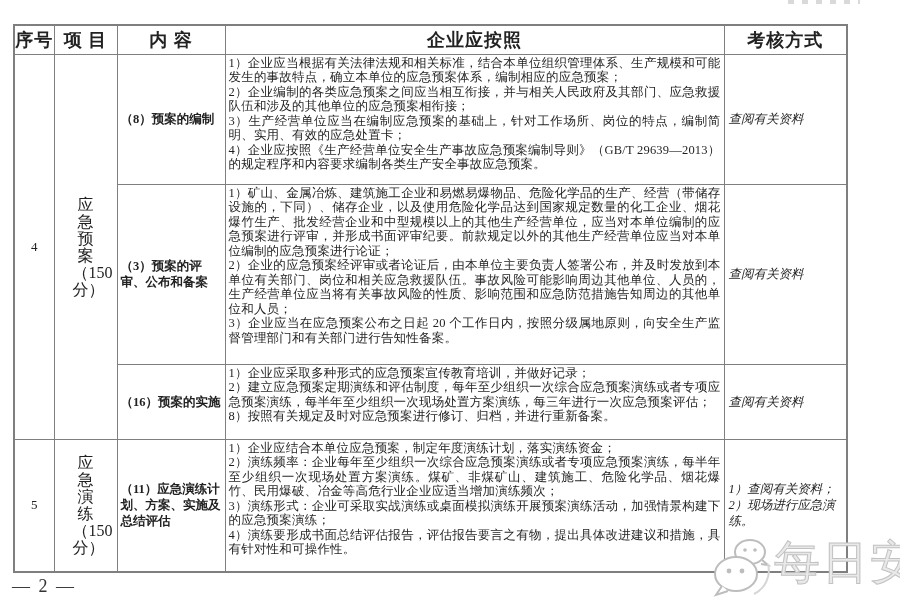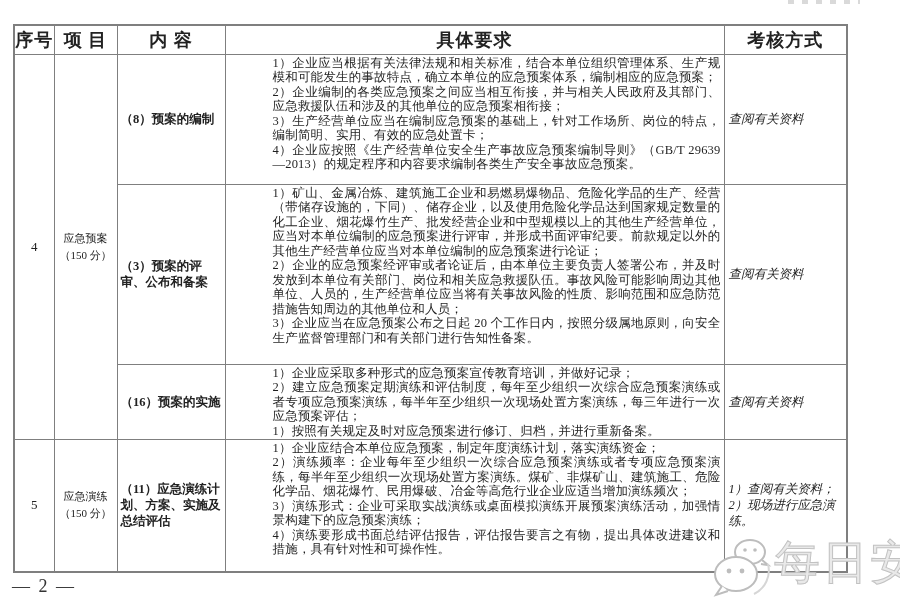--- a/index.html
+++ b/index.html
@@ -32,44 +32,43 @@
     vertical-align: middle;
     color: #222;
     letter-spacing: 1px;
   }
   td.cell-no {
     text-align: center; vertical-align: middle;
     font-size: 13px; color: #222;
   }
   td.cell-project {
     text-align: center; vertical-align: middle;
-    font-size: 11px; color: #222;
+    font-size: 16px; color: #222;
     white-space: pre-line;
     line-height: 17px;
-    padding: 0 1px;
+    padding: 0 18px;
   }
   td.cell-content {
     vertical-align: middle;
     font-size: 12.5px; color: #222;
     line-height: 16px;
     padding: 2px 3px;
     text-align: left;
     font-weight: bold;
   }
   td.cell-req {
     vertical-align: top;
     padding: 1px 3px 0 3px;
   }
   td.cell-req .req-line {
     font-size: 12.5px;
     line-height: 14.5px;
     text-align: justify;
     letter-spacing: 0.2px;
     color: #1f1f1f;
-    margin-left: 44px;
   }
   td.cell-assess {
     vertical-align: middle;
     padding: 1px 4px;
     font-style: italic;
   }
   td.cell-assess .assess-line {
     font-size: 12.5px;
     line-height: 16px;
     color: #1f1f1f;
@@ -126,21 +125,21 @@
     <col style="width:63px">
     <col style="width:108px">
     <col style="width:499px">
     <col style="width:123px">
   </colgroup>
   <thead>
     <tr>
       <th>序号</th>
       <th>项 目</th>
       <th>内 容</th>
-      <th>具体要求</th>
+      <th>企业应按照</th>
       <th>考核方式</th>
     </tr>
   </thead>
   <tbody>
     <tr class="row-sec8">
       <td class="cell-no" rowspan="3">4</td>
       <td class="cell-project" rowspan="3">应急预案
 （150 分）</td>
       <td class="cell-content">（8）预案的编制</td>
       <td class="cell-req">
@@ -162,21 +161,21 @@
       </td>
       <td class="cell-assess">
         <div class="assess-line">查阅有关资料</div>
       </td>
     </tr>
     <tr class="row-sec10">
       <td class="cell-content">（16）预案的实施</td>
       <td class="cell-req">
         <div class="req-line">1）企业应采取多种形式的应急预案宣传教育培训，并做好记录；</div>
         <div class="req-line">2）建立应急预案定期演练和评估制度，每年至少组织一次综合应急预案演练或者专项应急预案演练，每半年至少组织一次现场处置方案演练，每三年进行一次应急预案评估；</div>
-        <div class="req-line">1）按照有关规定及时对应急预案进行修订、归档，并进行重新备案。</div>
+        <div class="req-line">8）按照有关规定及时对应急预案进行修订、归档，并进行重新备案。</div>
       </td>
       <td class="cell-assess">
         <div class="assess-line">查阅有关资料</div>
       </td>
     </tr>
     <tr class="row-sec11">
       <td class="cell-no">5</td>
       <td class="cell-project">应急演练
 （150 分）</td>
       <td class="cell-content">（11）应急演练计划、方案、实施及总结评估</td>

